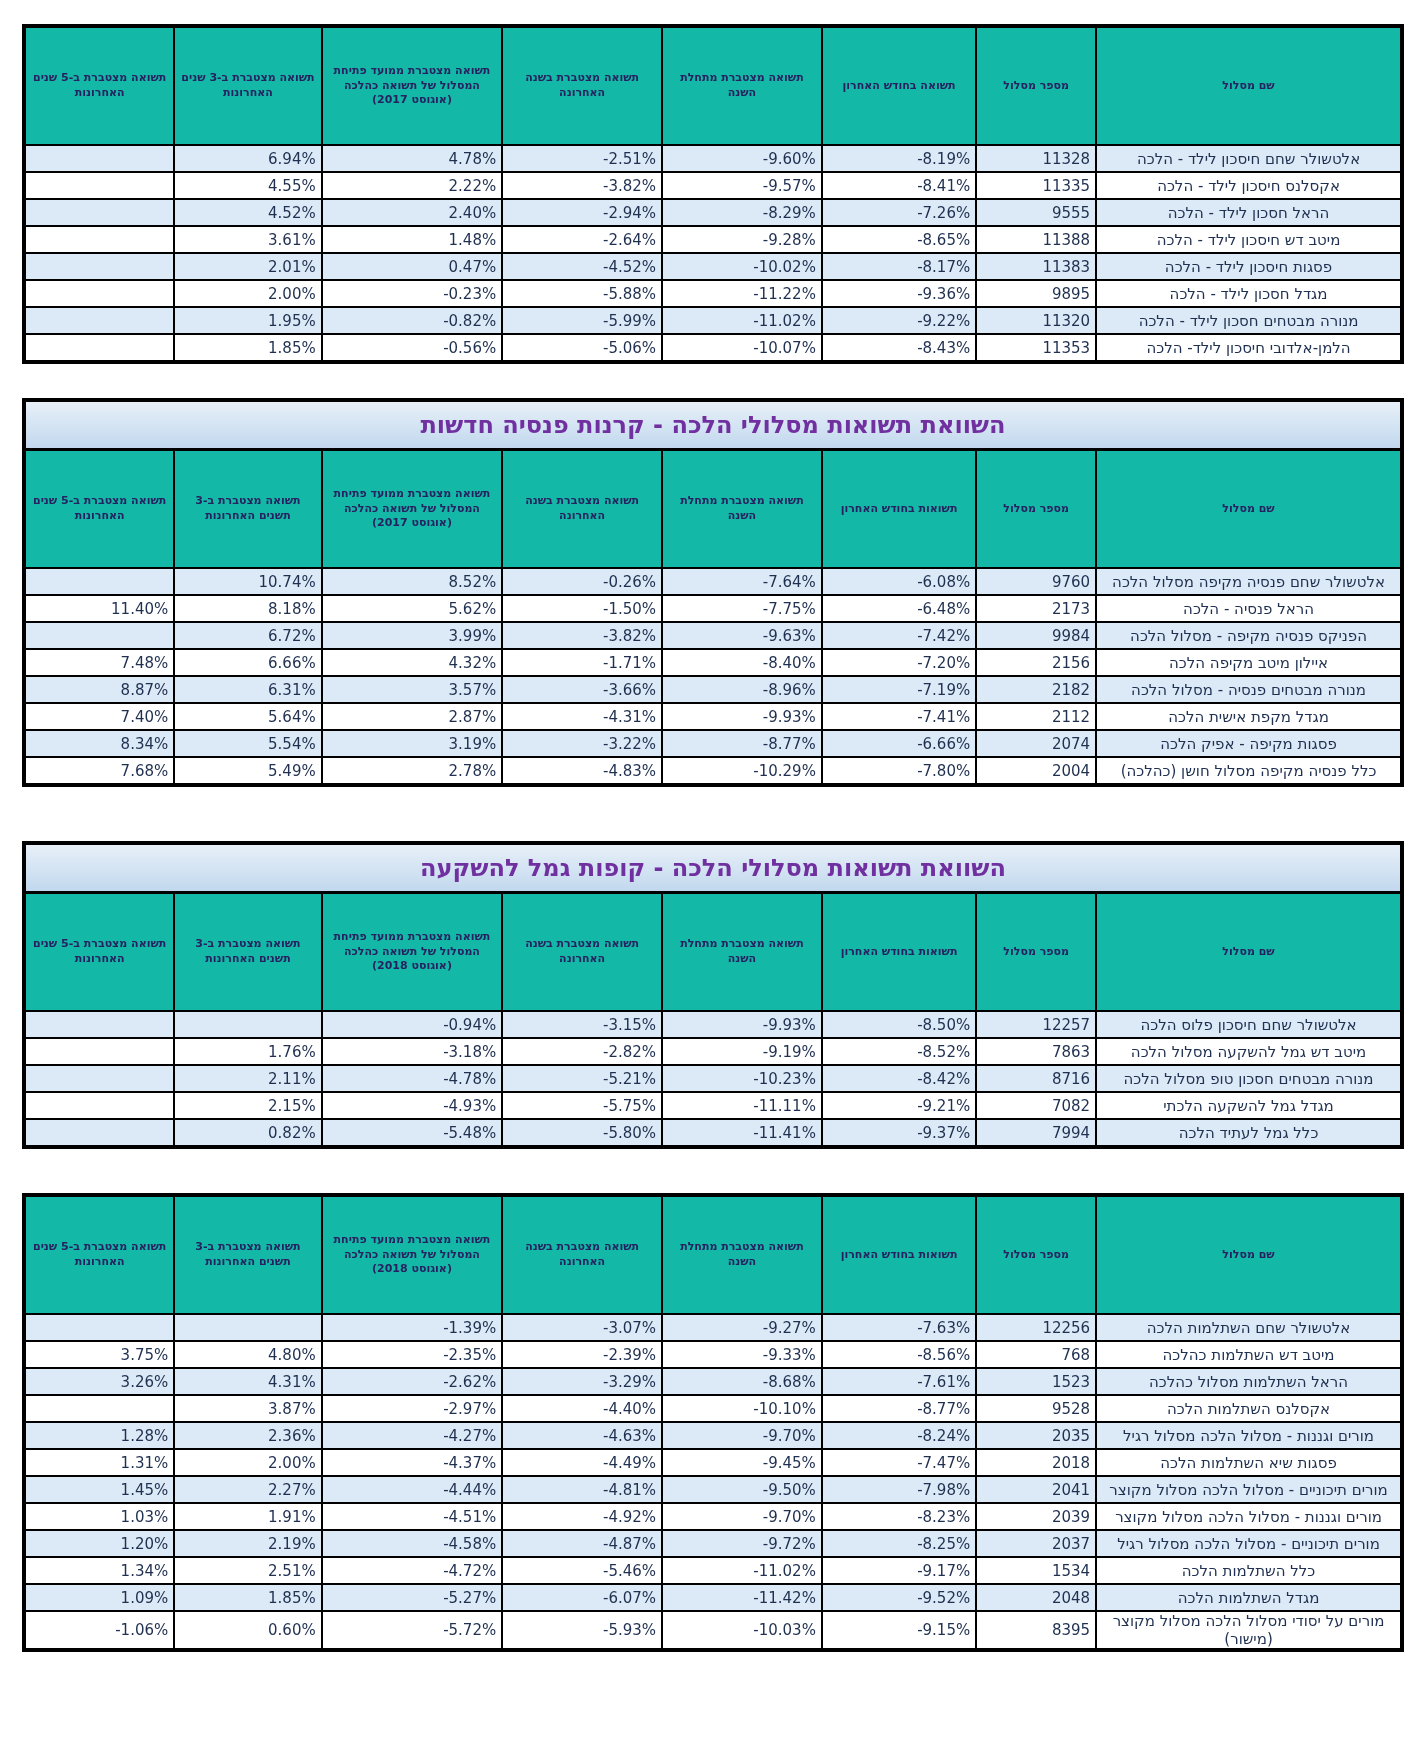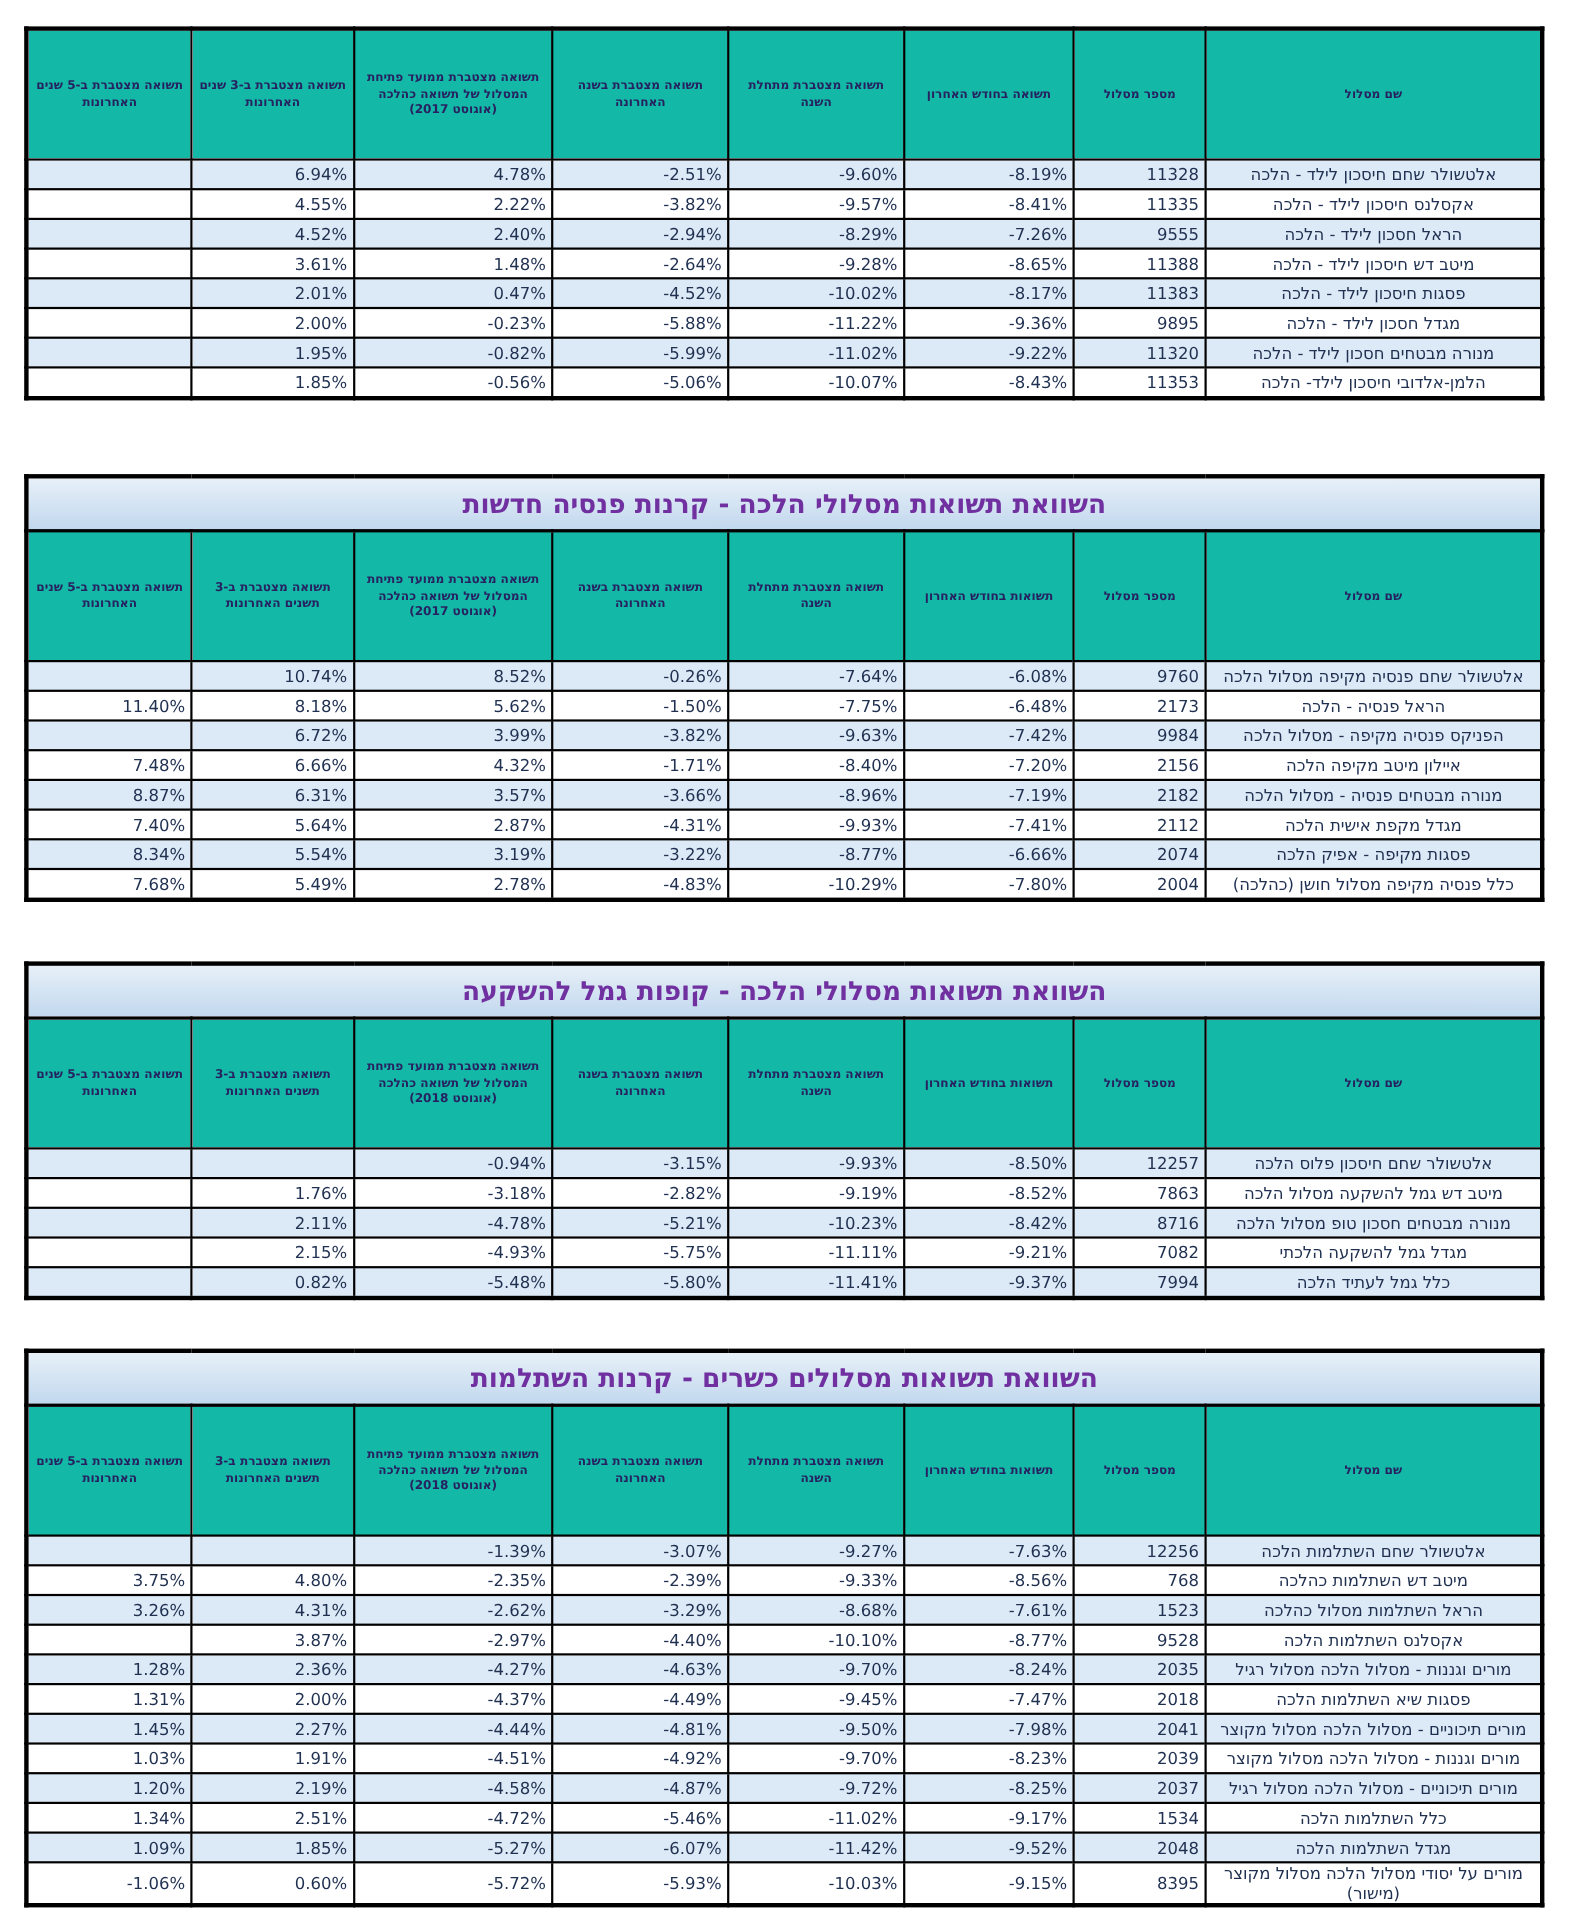--- a/index.html
+++ b/index.html
@@ -8,21 +8,21 @@
     background: #ffffff;
     font-family: "DejaVu Sans", sans-serif;
   }
   body {
     width: 1426px;
     height: 1740px;
     overflow: hidden;
   }
   .tbl { margin: 0 22px; }
   #t1 { margin-top: 24px; }
-  #t2 { margin-top: 67px; }
+  #t2 { margin-top: 34px; }
   #t3 { margin-top: 54px; }
   #t4 { margin-top: 44px; }
 
   table {
     width: 100%;
     border-collapse: collapse;
     table-layout: fixed;
     border: 4px solid #000;
   }
   th, td { border: 2px solid #000; overflow: hidden; }
@@ -382,23 +382,20 @@
       <col class="c-name">
         <col class="c-num">
         <col class="c-m1">
         <col class="c-ytd">
       <col class="c-y1">
         <col class="c-open">
         <col class="c-3y">
         <col class="c-5y">
     </colgroup>
     <thead>
-      <tr>
-          <th colspan="8" class="title-cell">השוואת תשואות מסלולים כשרים - קרנות השתלמות</th>
-        </tr>
       <tr class="head-row">
         <th>שם מסלול</th>
         <th>מספר מסלול</th>
         <th>תשואות בחודש האחרון</th>
         <th>תשואה מצטברת מתחלת השנה</th>
         <th>תשואה מצטברת בשנה האחרונה</th>
         <th>תשואה מצטברת ממועד פתיחת המסלול של תשואה כהלכה (אוגוסט 2018)</th>
         <th>תשואה מצטברת ב-3 תשנים האחרונות</th>
         <th>תשואה מצטברת ב-5 שנים האחרונות</th>
       </tr>

